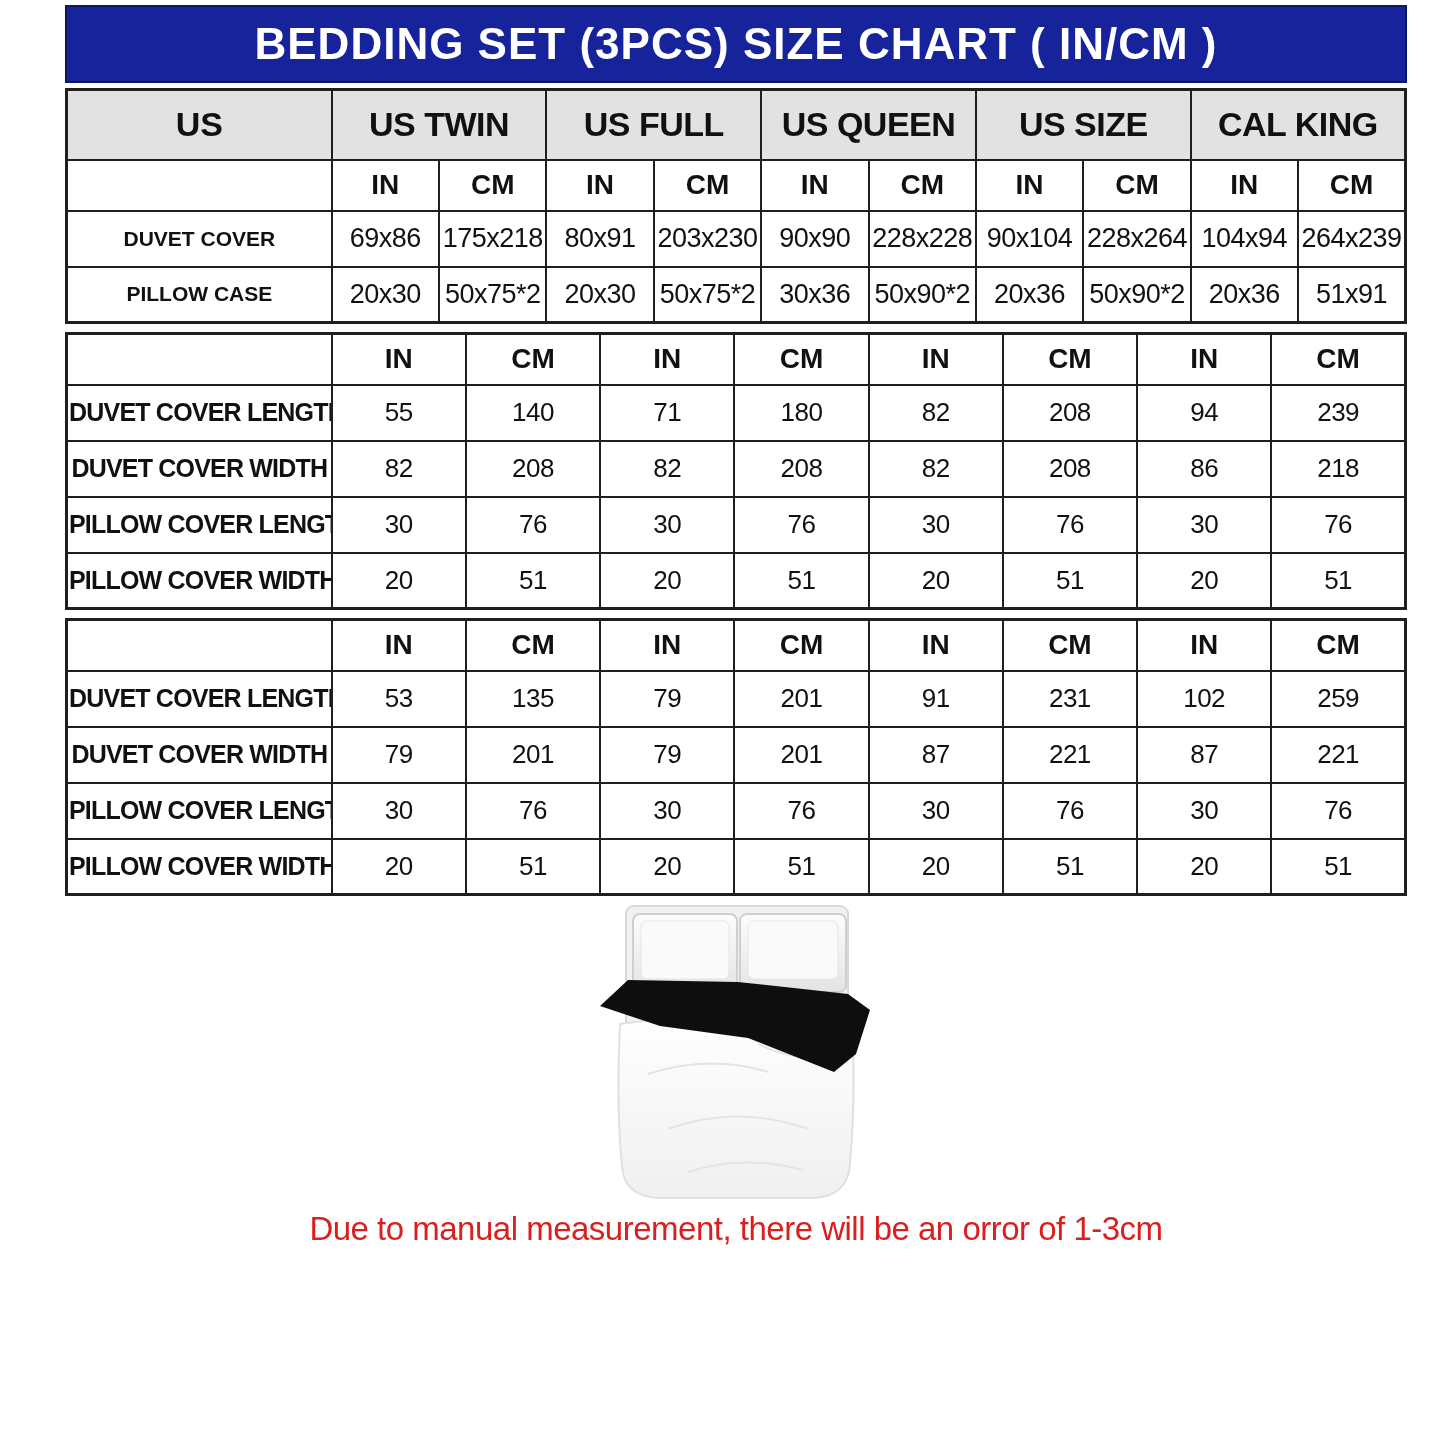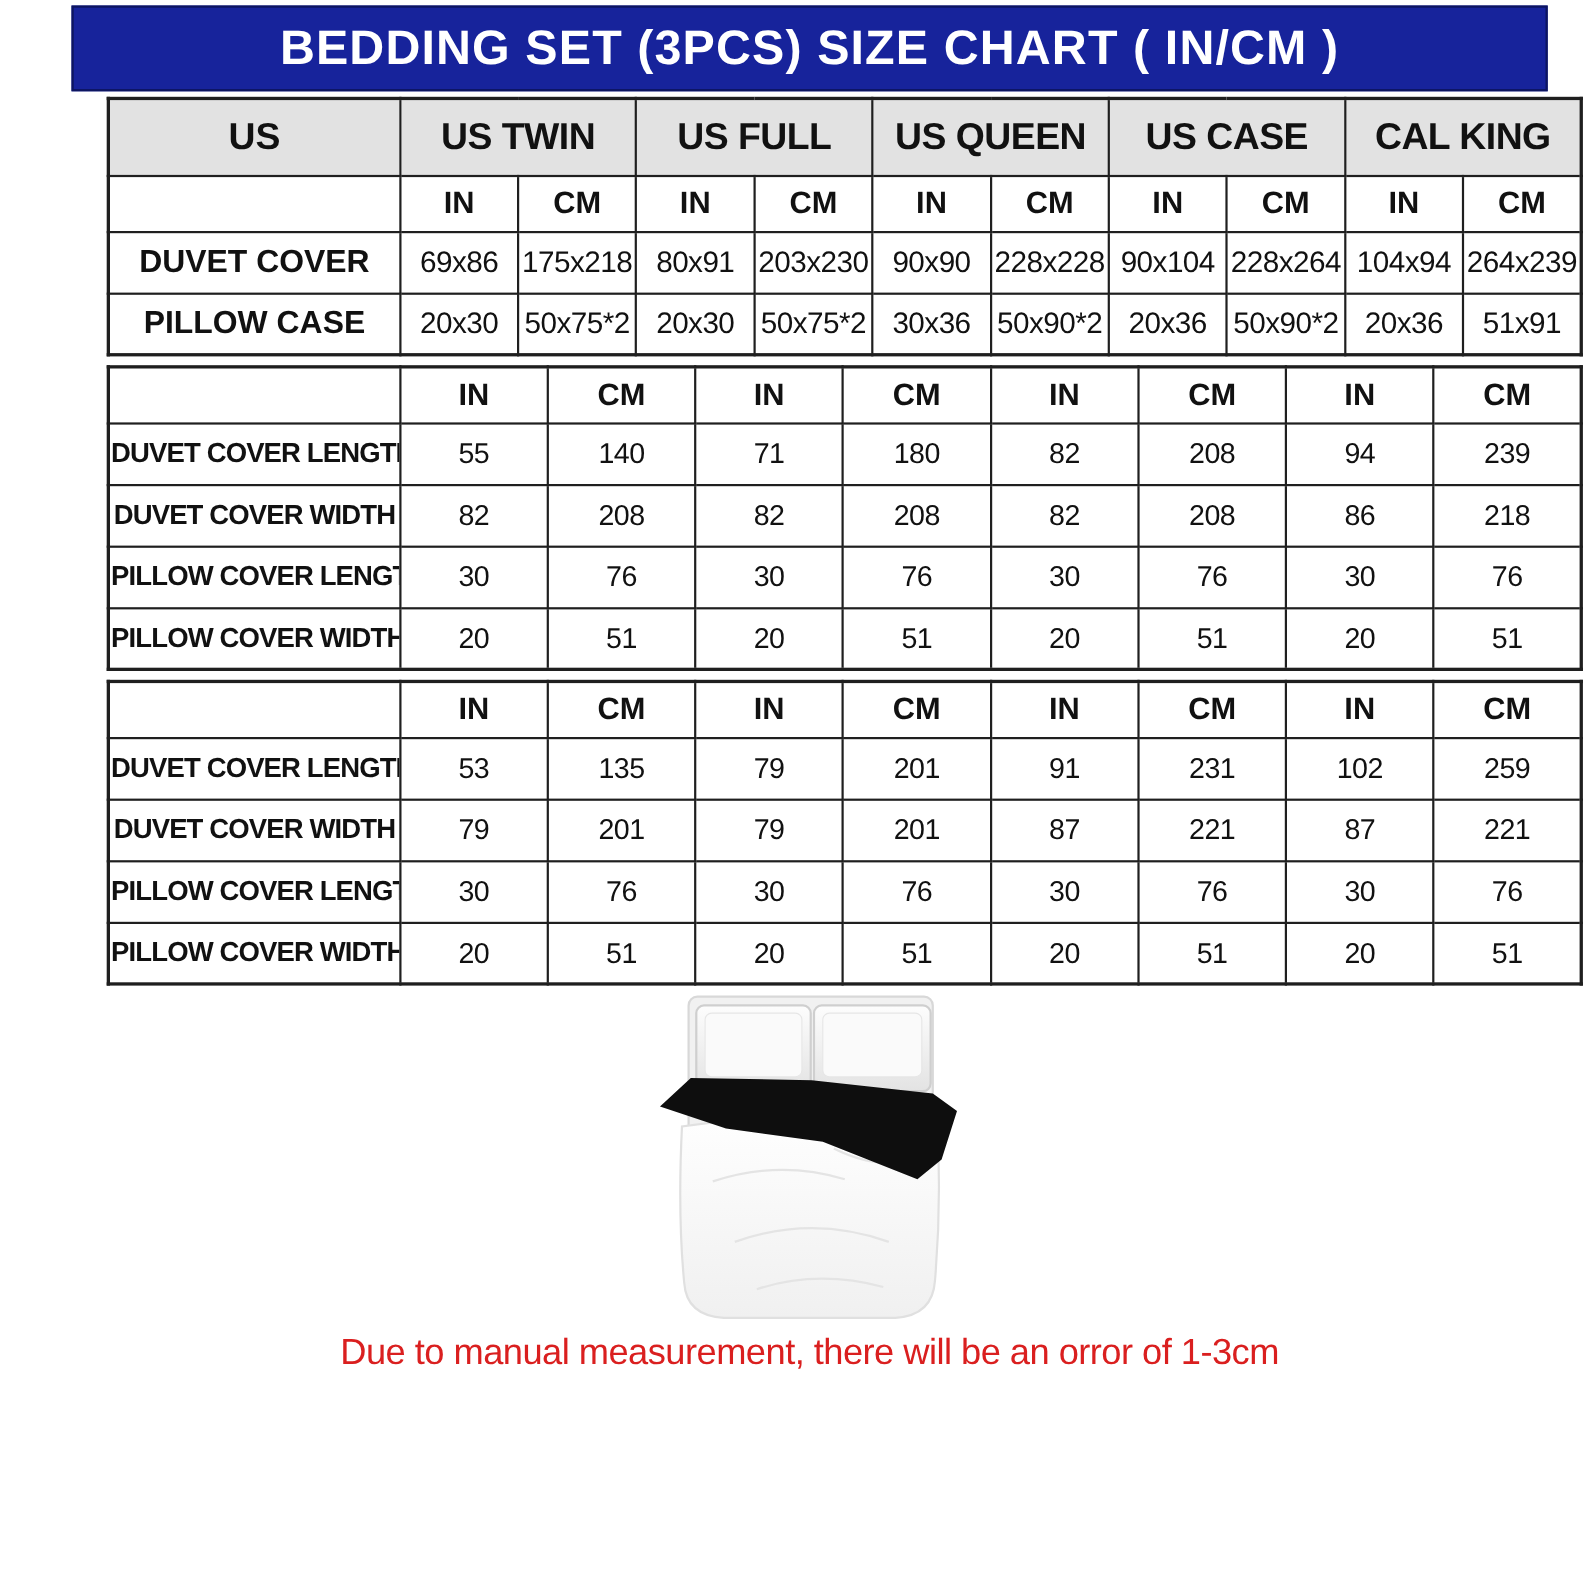--- a/index.html
+++ b/index.html
@@ -35,21 +35,20 @@
   }
 
   
   table.size-table{
     width:100%;
     table-layout:fixed;
     border-collapse:collapse;
     border:3px solid var(--grid);
     margin-bottom:8px;
     background:#fff;
-    margin-left:32px;
   }
   .size-table th,.size-table td{
     border:2px solid var(--grid);
     text-align:center;vertical-align:middle;
     overflow:hidden;white-space:nowrap;
     padding:0 1px;
   }
   col.col-label{width:19.8%;}
   .t-us col.col-val{width:8.02%;}
   .t-region col.col-val{width:10.025%;}
@@ -62,21 +61,21 @@
   }
   .t-region .size-row .region-cell,
   .t-region .size-row .size-cell{height:76px;}
   .size-row .size-cell{letter-spacing:-0.5px;}
 
   .unit-row th,.unit-row td{height:51px;}
   .unit-cell{font-size:28px;font-weight:bold;background:#fff;}
   .blank-cell{background:#fff;}
 
   .data-row th,.data-row td{height:56px;}
-  .label-cell{font-size:29px;font-weight:bold;background:#fff;}
+  .label-cell{font-size:21px;font-weight:bold;background:#fff;}
   .t-region .label-cell{font-size:25px;letter-spacing:-0.8px;}
   .value-cell{font-size:27px;font-weight:400;letter-spacing:-0.5px;background:#fff;}
   .t-region .value-cell{font-size:26px;}
 
   
   .bed-figure{
     width:100%;
     display:flex;justify-content:center;
     margin-top:6px;
   }
@@ -112,21 +111,21 @@
         <col class="col-val">
         <col class="col-val">
         <col class="col-val">
       </colgroup>
       <tbody>
         <tr class="size-row">
           <th class="region-cell">US</th>
           <th class="size-cell" colspan="2">US TWIN</th>
           <th class="size-cell" colspan="2">US FULL</th>
           <th class="size-cell" colspan="2">US QUEEN</th>
-          <th class="size-cell" colspan="2">US CASE</th>
+          <th class="size-cell" colspan="2">US SIZE</th>
           <th class="size-cell" colspan="2">CAL KING</th>
         </tr>
         <tr class="unit-row">
           <td class="blank-cell"></td>
           <th class="unit-cell">IN</th>
           <th class="unit-cell">CM</th>
           <th class="unit-cell">IN</th>
           <th class="unit-cell">CM</th>
           <th class="unit-cell">IN</th>
           <th class="unit-cell">CM</th>

